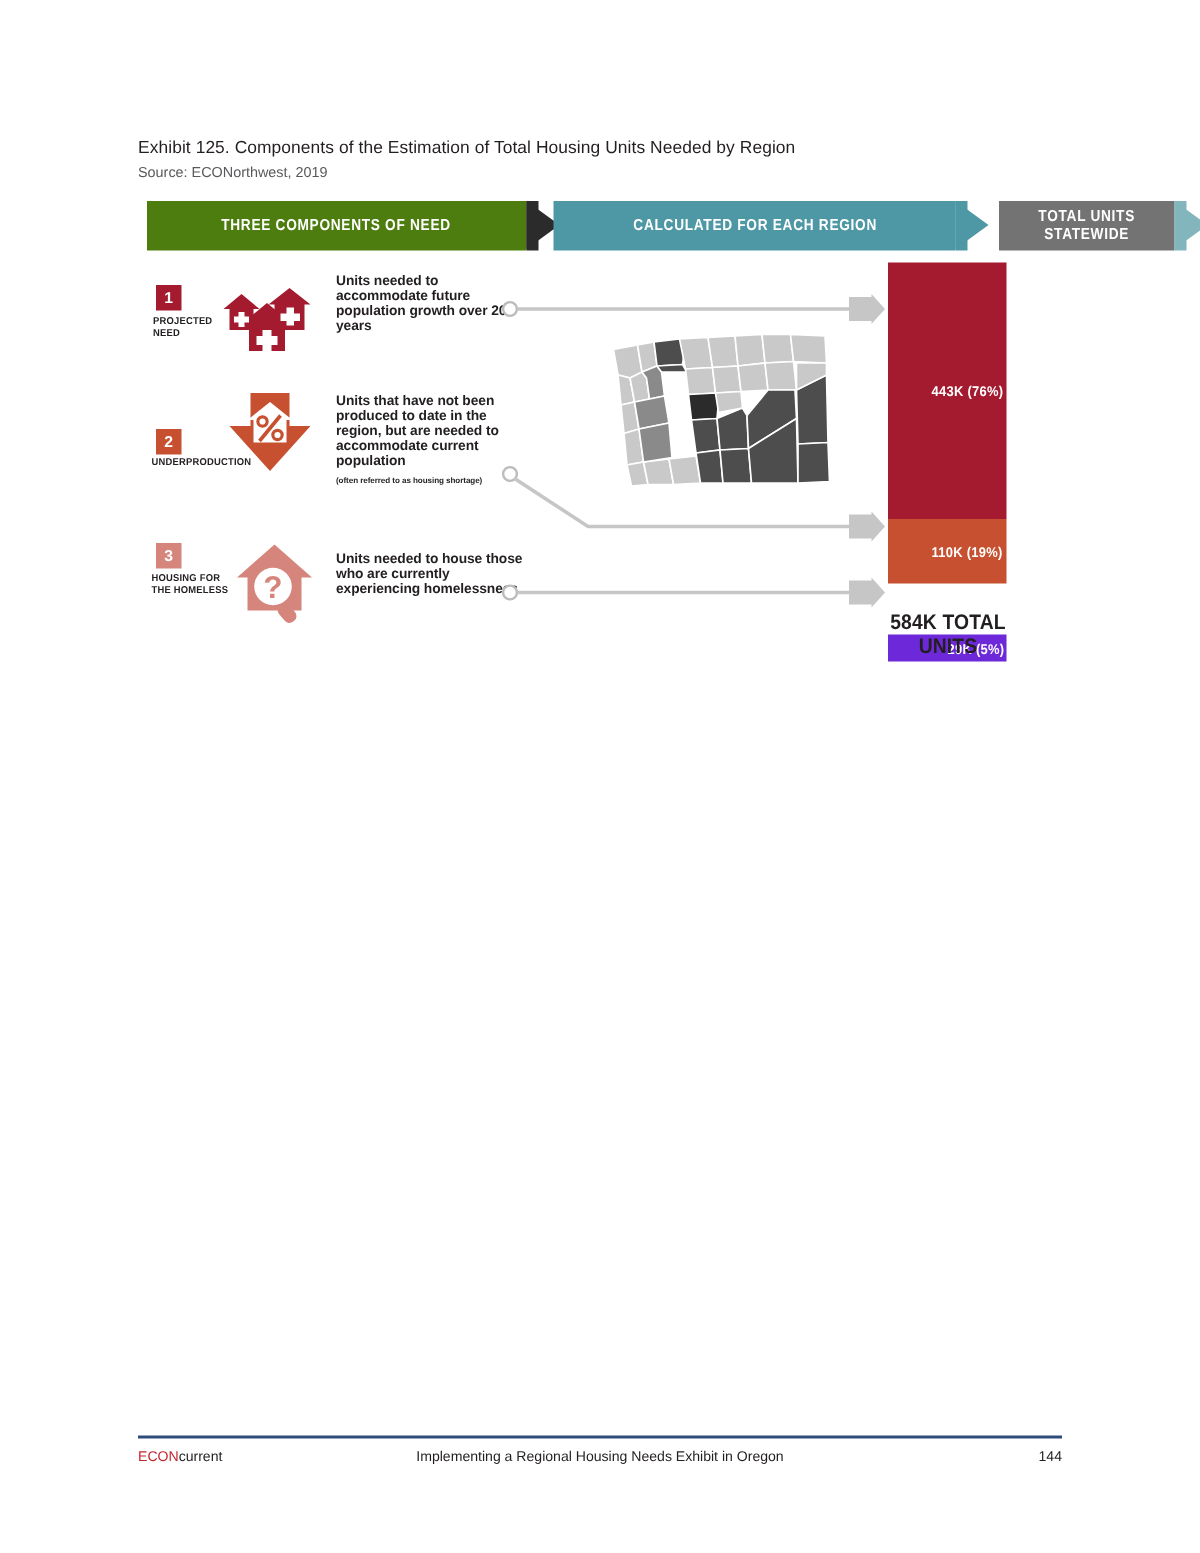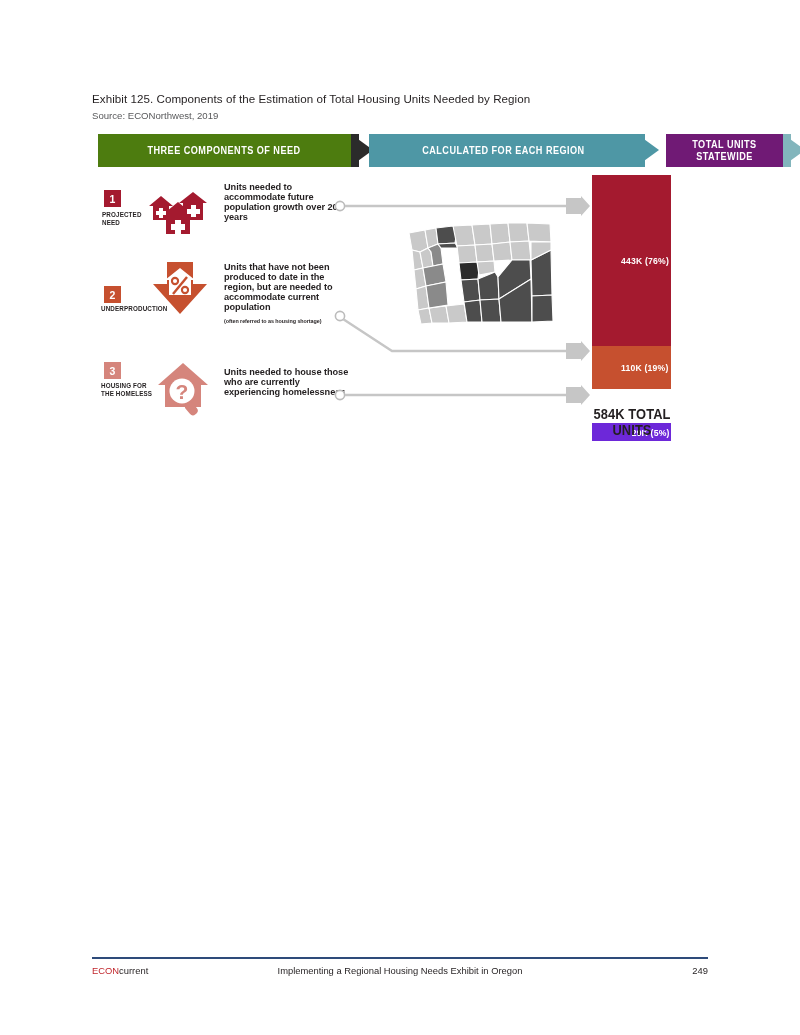--- a/index.html
+++ b/index.html
@@ -31,21 +31,21 @@
   .band-label{
     color:#ffffff;font-weight:bold;
     font-size:10.6px;letter-spacing:0.55px;
     text-align:center;line-height:11.5px;
     font-family:"Liberation Sans", sans-serif;
     transform:scaleX(0.86);
     white-space:pre-line;
   }
   #band-one{left:0;width:253px;background:#4d7c0f;}
   #band-two{left:271px;width:268px;background:#4e97a5;}
-  #band-three{left:568px;width:117px;background:#701a75;}
+  #band-three{left:568px;width:117px;background:#737373;}
 
   .chev{position:absolute;top:0;width:33px;height:33px;}
   .chev i{
     position:absolute;left:0;top:0;width:0;height:0;
     border-top:16.5px solid transparent;
     border-bottom:16.5px solid transparent;
     border-left:22px solid #000;
   }
   .chev .tail{
     position:absolute;left:0;top:0;width:8px;height:33px;
@@ -290,15 +290,15 @@
   </div>
   <div id="bar-total">
     <span>584K TOTAL UNITS</span>
   </div>
 
   <div id="footer-rule"></div>
   <div id="footer-brand">
     <span class="econ">ECON</span><span class="nw">current</span>
   </div>
   <div id="footer-center">Implementing a Regional Housing Needs Exhibit in Oregon</div>
-  <div id="footer-page">249</div>
+  <div id="footer-page">144</div>
 
 </div>
 
 </body></html>

